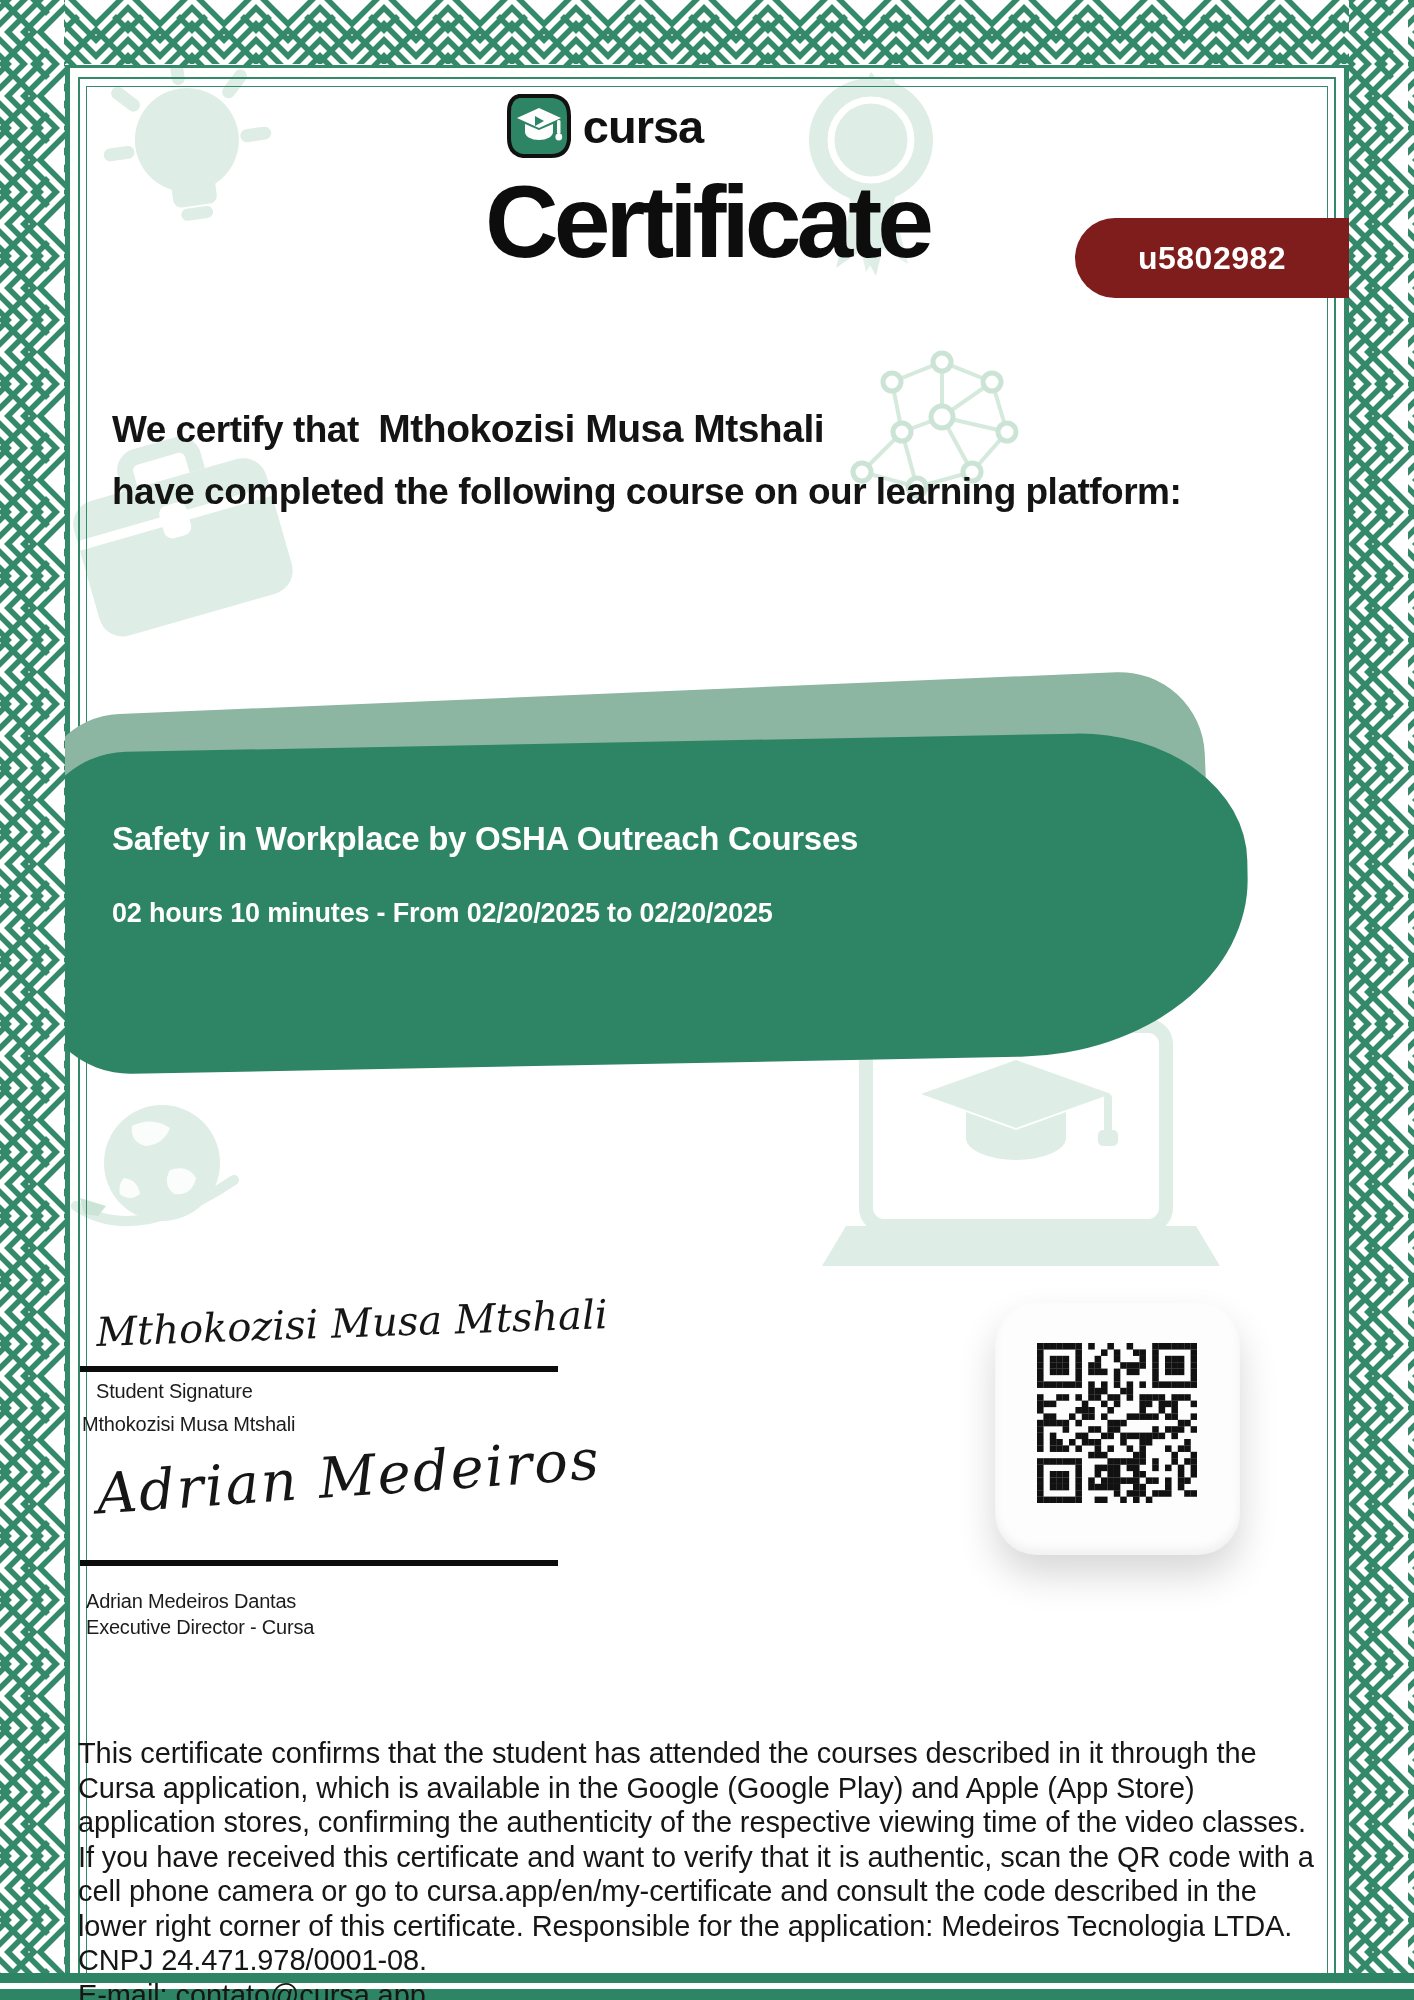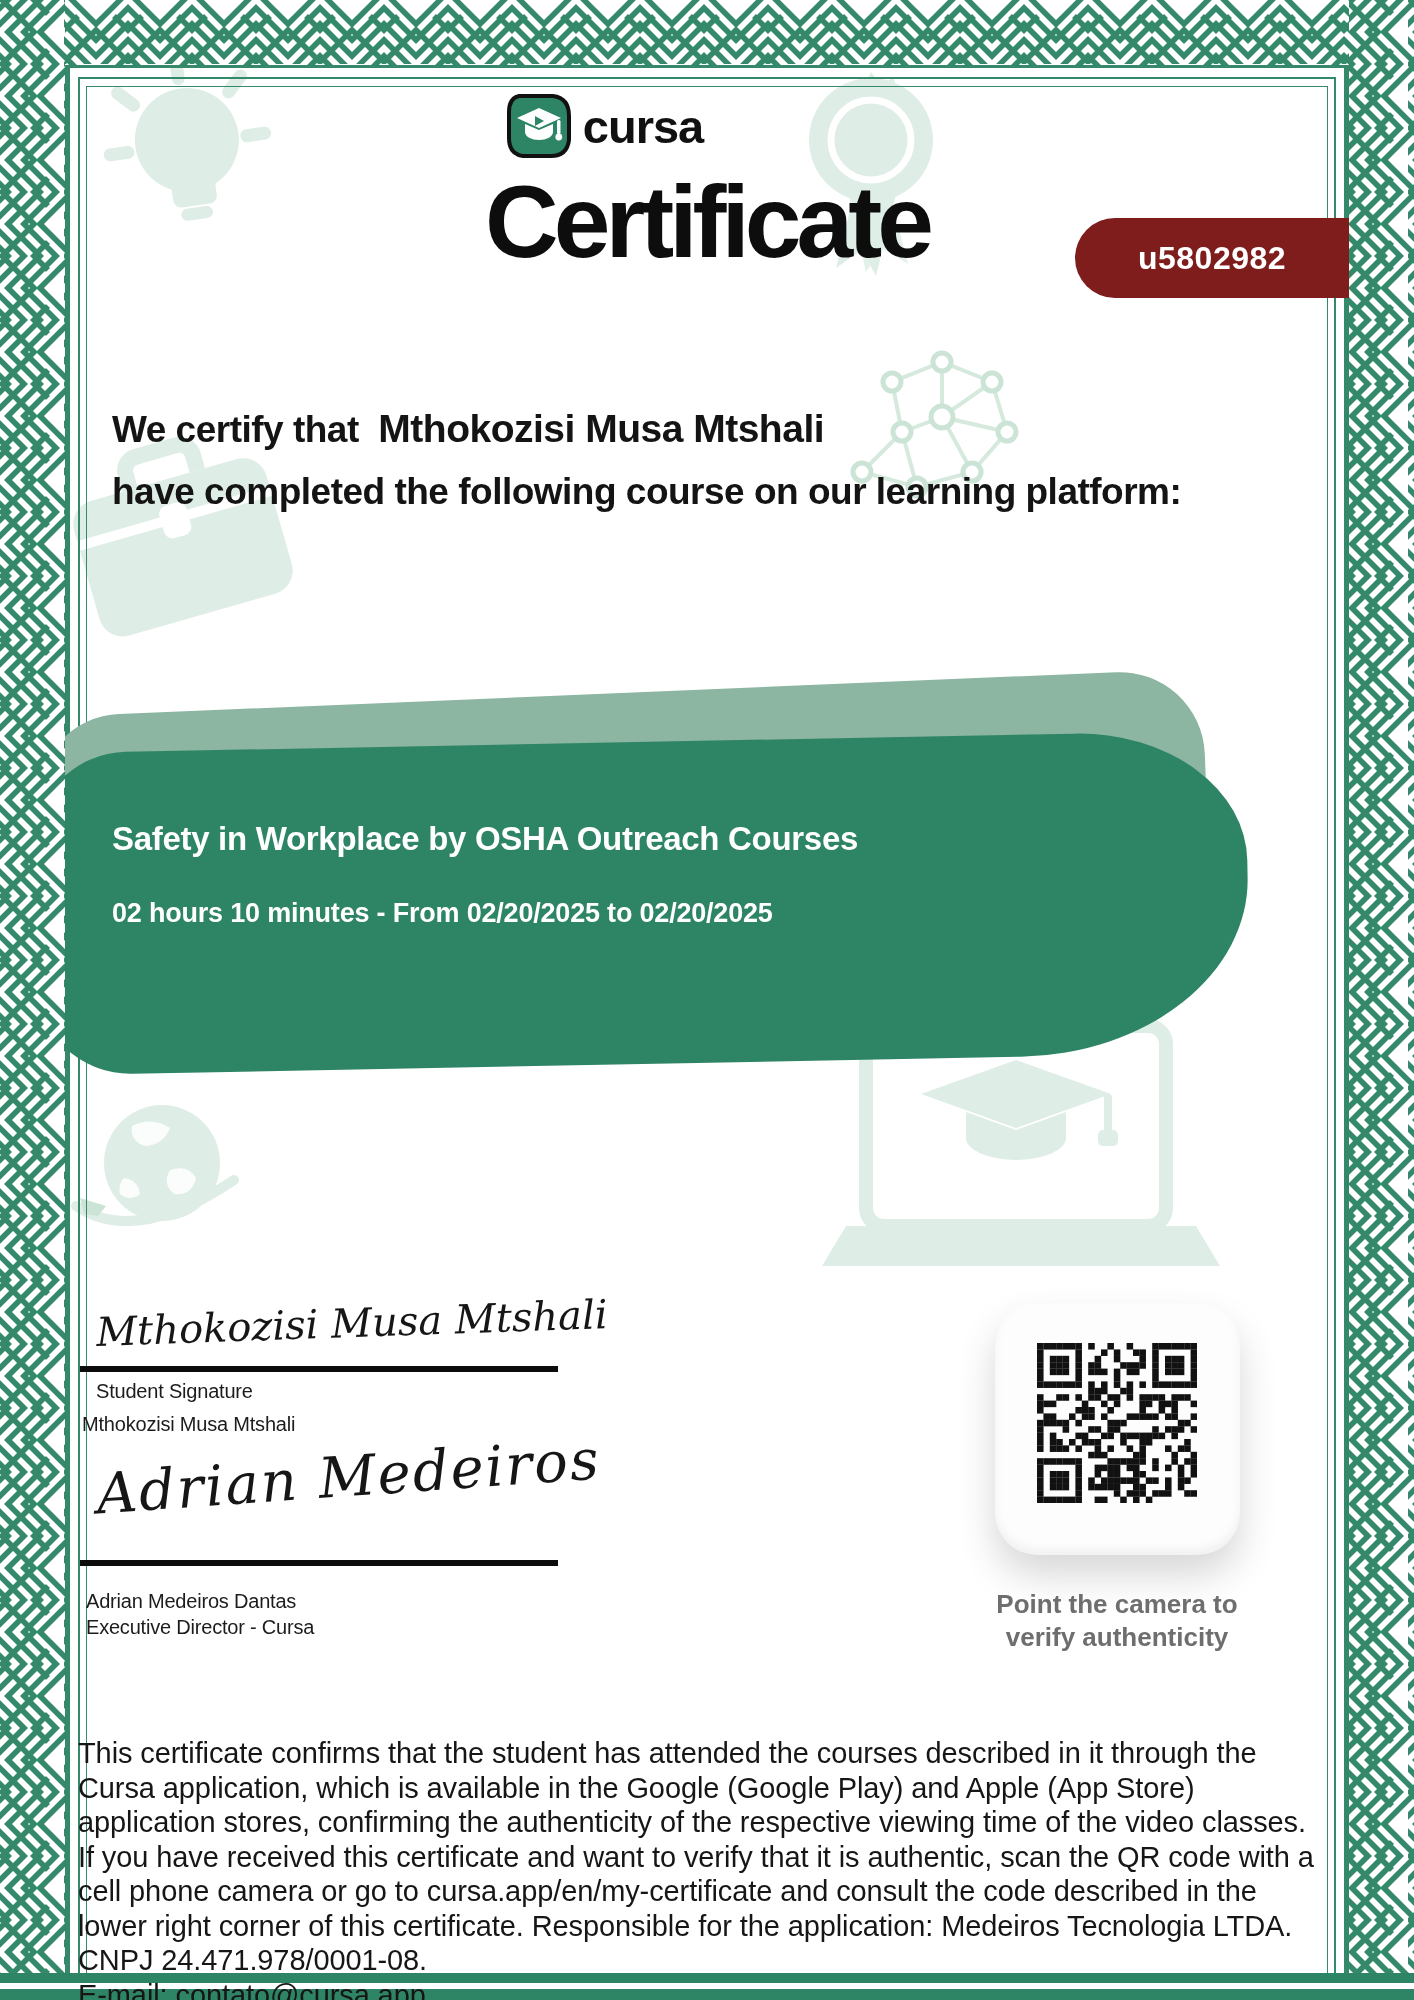--- a/index.html
+++ b/index.html
@@ -519,23 +519,19 @@
           <rect x="32.00" y="153.60" width="6.55" height="6.55"></rect>
           <rect x="38.40" y="153.60" width="6.55" height="6.55"></rect>
           <rect x="57.60" y="153.60" width="6.55" height="6.55"></rect>
           <rect x="64.00" y="153.60" width="6.55" height="6.55"></rect>
           <rect x="83.20" y="153.60" width="6.55" height="6.55"></rect>
           <rect x="96.00" y="153.60" width="6.55" height="6.55"></rect>
           <rect x="108.80" y="153.60" width="6.55" height="6.55"></rect>
         </g>
     </svg>
   </div>
-  <div class="qr-caption">
-    <div>Point the camera to</div>
-    <div>verify authenticity</div>
-  </div>
 
   <div class="footer">
     <span>This certificate confirms that the student has attended the courses described in it through the Cursa application, which is available in the Google (Google Play) and Apple (App Store) application stores, confirming the authenticity of the respective viewing time of the video classes. If you have received this certificate and want to verify that it is authentic, scan the QR code with a cell phone camera or go to cursa.app/en/my-certificate and consult the code described in the lower right corner of this certificate. Responsible for the application: Medeiros Tecnologia LTDA. CNPJ 24.471.978/0001-08.</span><br>
     <span>E-mail: contato@cursa.app</span>
   </div>
 
 </div>
 
 </body></html>

